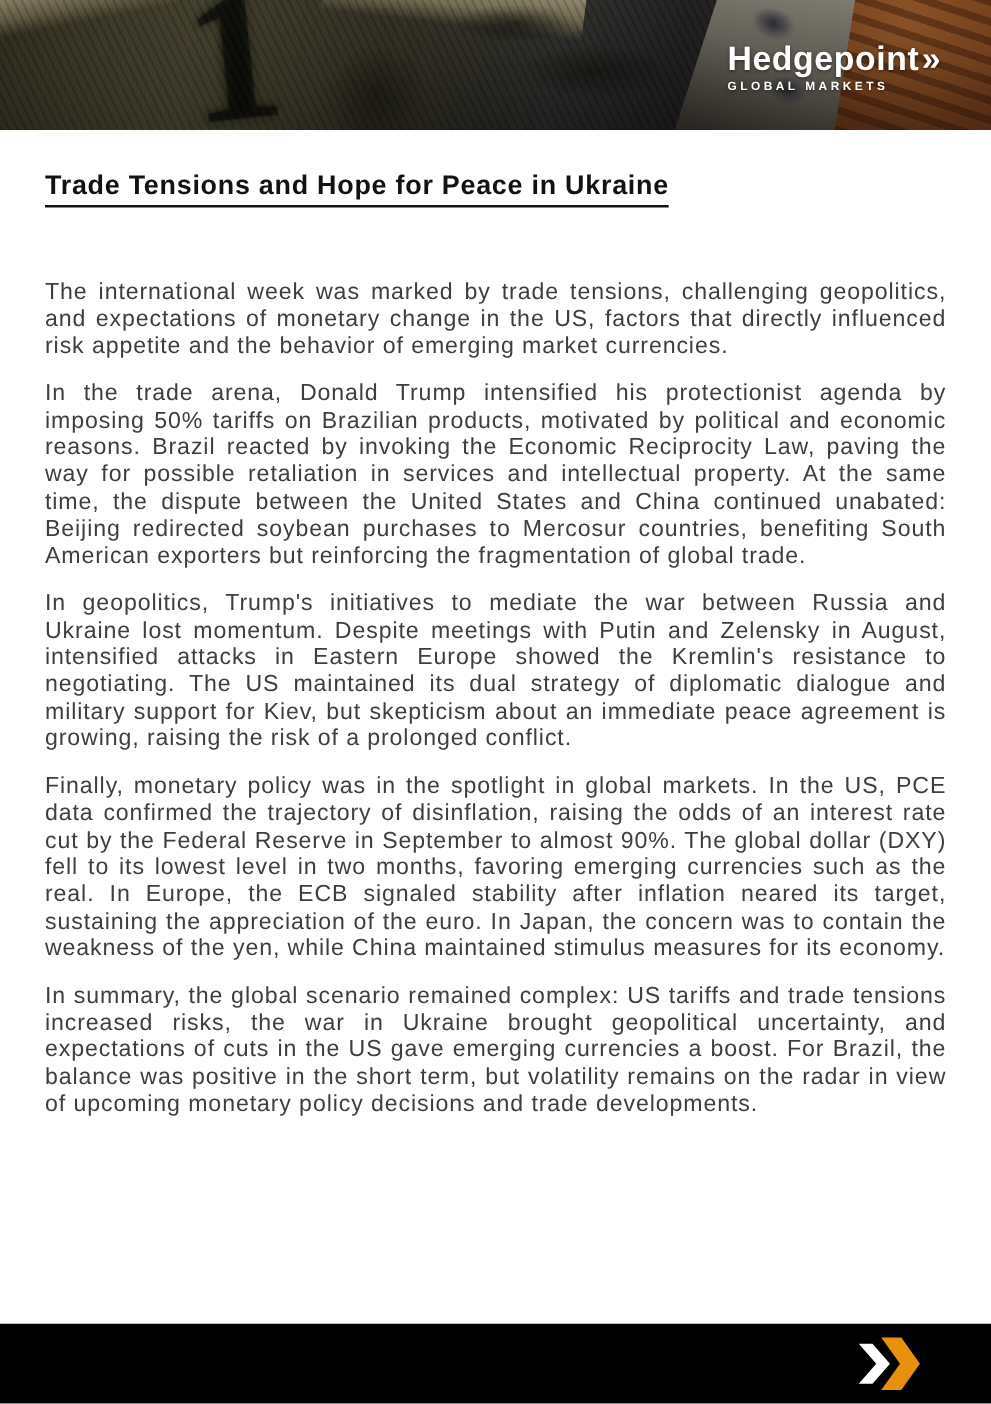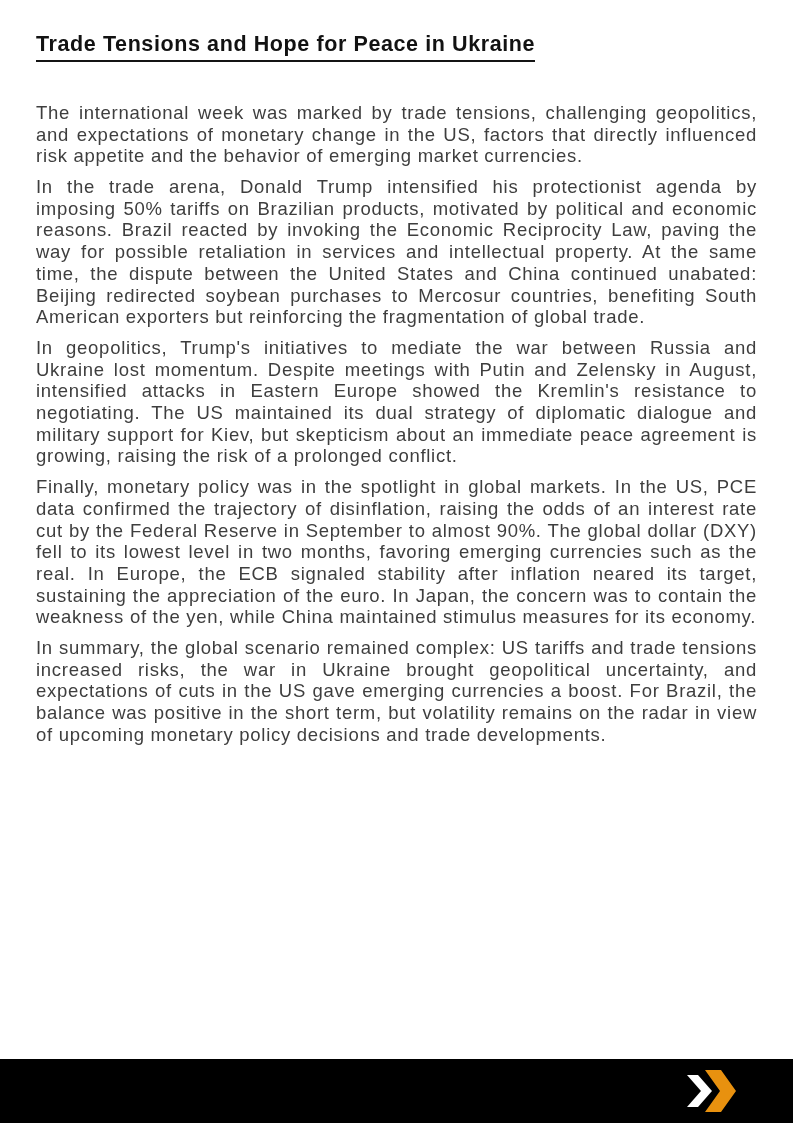--- a/index.html
+++ b/index.html
@@ -95,21 +95,21 @@
     font-size:21.5px;line-height:1.25;
     font-weight:bold;letter-spacing:.6px;
     color:var(--title-color);
   }
   h1.title .underlined{
     border-bottom:2.5px solid #141414;
     padding-bottom:4px;
   }
   .paragraphs{padding-top:44px;}
   .paragraphs p{
-    margin:0 0 9px 0;
+    margin:16px 0 9px 0;
     font-size:18.5px;line-height:21.7px;
     letter-spacing:.72px;
     text-align:justify;
     color:var(--text-color);
   }
 
   
   .footer{
     position:absolute;left:0;bottom:0;
     width:100%;height:64px;
@@ -119,20 +119,33 @@
     position:absolute;right:56px;top:50%;
     transform:translateY(-50%);
     width:52px;height:44px;
   }
 </style>
 </head>
 <body>
 
 <div class="page">
 
+  <header class="hero">
+    <div class="edge-topleft"></div>
+    <div class="edge-top"></div>
+    <div class="big-one">1</div>
+    <div class="engrave"></div>
+    <div class="bill-pale"></div>
+    <div class="bill-red"></div>
+    <div class="dim"></div>
+    <div class="logo">
+      <div class="logo-main"><span>Hedgepoint</span><span class="mark">»</span></div>
+      <div class="logo-sub">GLOBAL MARKETS</div>
+    </div>
+  </header>
 
   <main class="content">
     <h1 class="title"><span class="underlined">Trade Tensions and Hope for Peace in Ukraine</span></h1>
     <div class="paragraphs">
       <p>The international week was marked by trade tensions, challenging geopolitics, and expectations of monetary change in the US, factors that directly influenced risk appetite and the behavior of emerging market currencies.</p>
       <p>In the trade arena, Donald Trump intensified his protectionist agenda by imposing 50% tariffs on Brazilian products, motivated by political and economic reasons. Brazil reacted by invoking the Economic Reciprocity Law, paving the way for possible retaliation in services and intellectual property. At the same time, the dispute between the United States and China continued unabated: Beijing redirected soybean purchases to Mercosur countries, benefiting South American exporters but reinforcing the fragmentation of global trade.</p>
       <p>In geopolitics, Trump's initiatives to mediate the war between Russia and Ukraine lost momentum. Despite meetings with Putin and Zelensky in August, intensified attacks in Eastern Europe showed the Kremlin's resistance to negotiating. The US maintained its dual strategy of diplomatic dialogue and military support for Kiev, but skepticism about an immediate peace agreement is growing, raising the risk of a prolonged conflict.</p>
       <p>Finally, monetary policy was in the spotlight in global markets. In the US, PCE data confirmed the trajectory of disinflation, raising the odds of an interest rate cut by the Federal Reserve in September to almost 90%. The global dollar (DXY) fell to its lowest level in two months, favoring emerging currencies such as the real. In Europe, the ECB signaled stability after inflation neared its target, sustaining the appreciation of the euro. In Japan, the concern was to contain the weakness of the yen, while China maintained stimulus measures for its economy.</p>
       <p>In summary, the global scenario remained complex: US tariffs and trade tensions increased risks, the war in Ukraine brought geopolitical uncertainty, and expectations of cuts in the US gave emerging currencies a boost. For Brazil, the balance was positive in the short term, but volatility remains on the radar in view of upcoming monetary policy decisions and trade developments.</p>
     </div>

